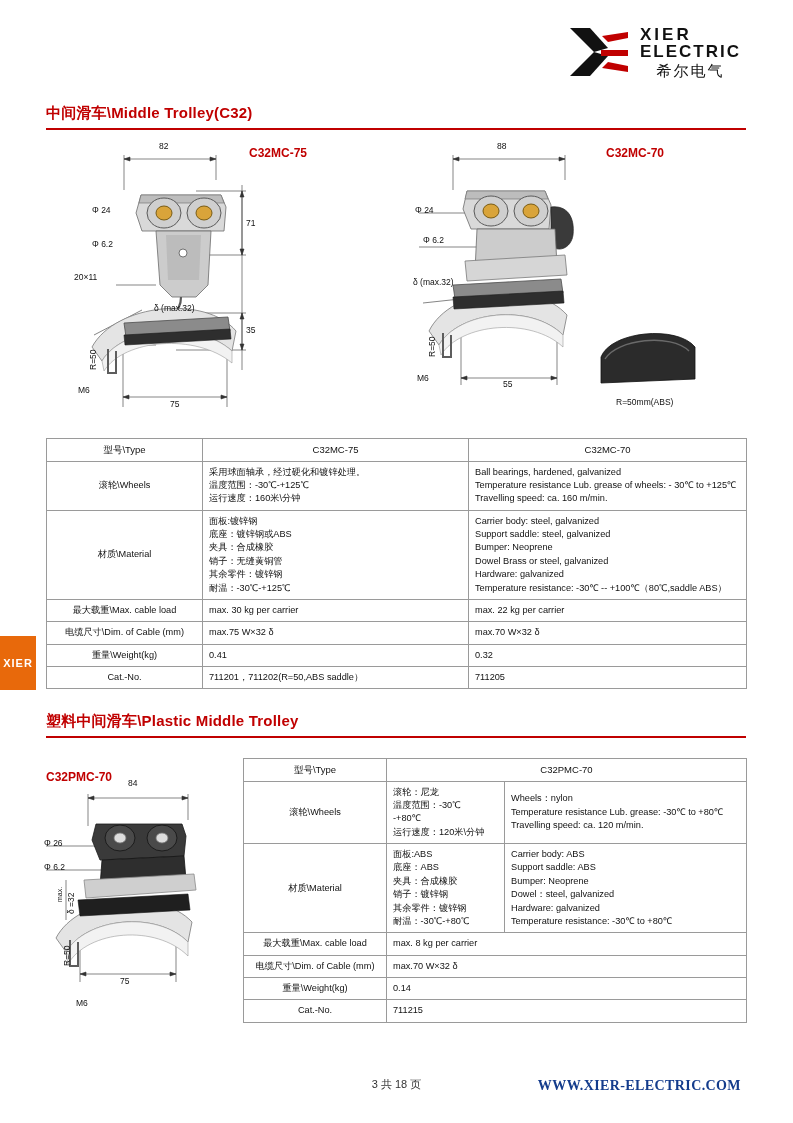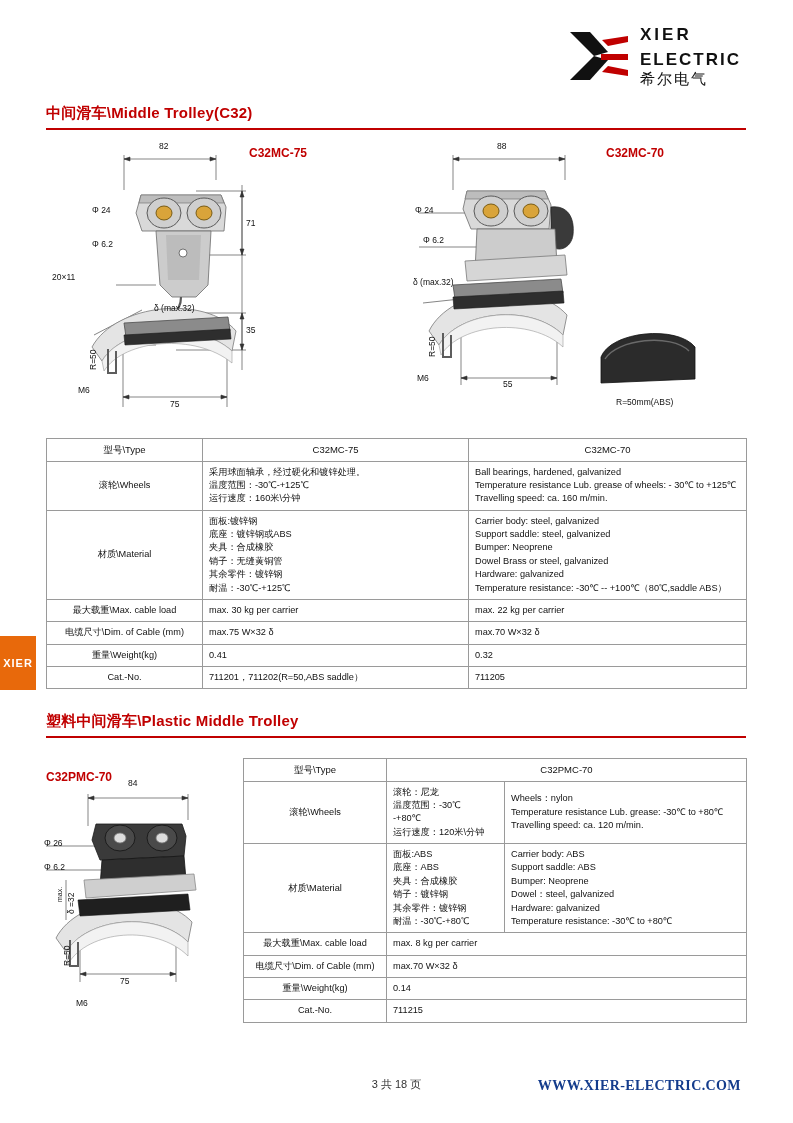--- a/index.html
+++ b/index.html
@@ -36,27 +36,28 @@
     font-size: 17px;
     font-weight: bold;
     letter-spacing: 3px;
     color: #111;
   }
   .logo-en-2 {
     font-size: 17px;
     font-weight: bold;
     letter-spacing: 2px;
     color: #111;
-    margin-top: 8px;
+    margin-top: 0;
   }
   .logo-cn {
     font-size: 15px;
     letter-spacing: 2px;
     color: #111;
     margin-top: 3px;
+    text-align: center;
   }
 
   
   .section-title {
     position: absolute;
     font-size: 15px;
     font-weight: bold;
     color: #c00000;
     letter-spacing: 0.2px;
   }
@@ -231,21 +232,21 @@
 
       <path d="M78 188 L182 182 L184 196 L80 202 Z" fill="#8b8b8b" stroke="#4d4d4d" stroke-width="0.8"></path>
       <path d="M78 200 L184 194 L185 204 L79 210 Z" fill="#2e2e2e" stroke="#1a1a1a" stroke-width="0.6"></path>
 
       <path d="M62 214 L62 238 L70 238 L70 216" fill="none" stroke="#5d5d5d" stroke-width="2"></path>
     </g>
   </svg>
   <div class="dim-text" style="left:113px; top:6px;">82</div>
   <div class="dim-text" style="left:46px;  top:70px;">Φ 24</div>
   <div class="dim-text" style="left:46px;  top:104px;">Φ 6.2</div>
-  <div class="dim-text" style="left:6px;  top:137px;">20×11</div>
+  <div class="dim-text" style="left:28px;  top:137px;">20×11</div>
   <div class="dim-text" style="left:108px; top:168px;">δ (max.32)</div>
   <div class="dim-text" style="left:200px; top:83px;">71</div>
   <div class="dim-text" style="left:200px; top:190px;">35</div>
   <div class="dim-text" style="left:124px; top:264px;">75</div>
   <div class="dim-text" style="left:32px;  top:250px;">M6</div>
   <div class="dim-text vert" style="left:42px; top:235px;">R=50</div>
 </div>
 
 <div class="drawing" style="left:405px; top:135px; width:340px; height:290px;">
   <svg width="340" height="290" viewBox="0 0 340 290">

